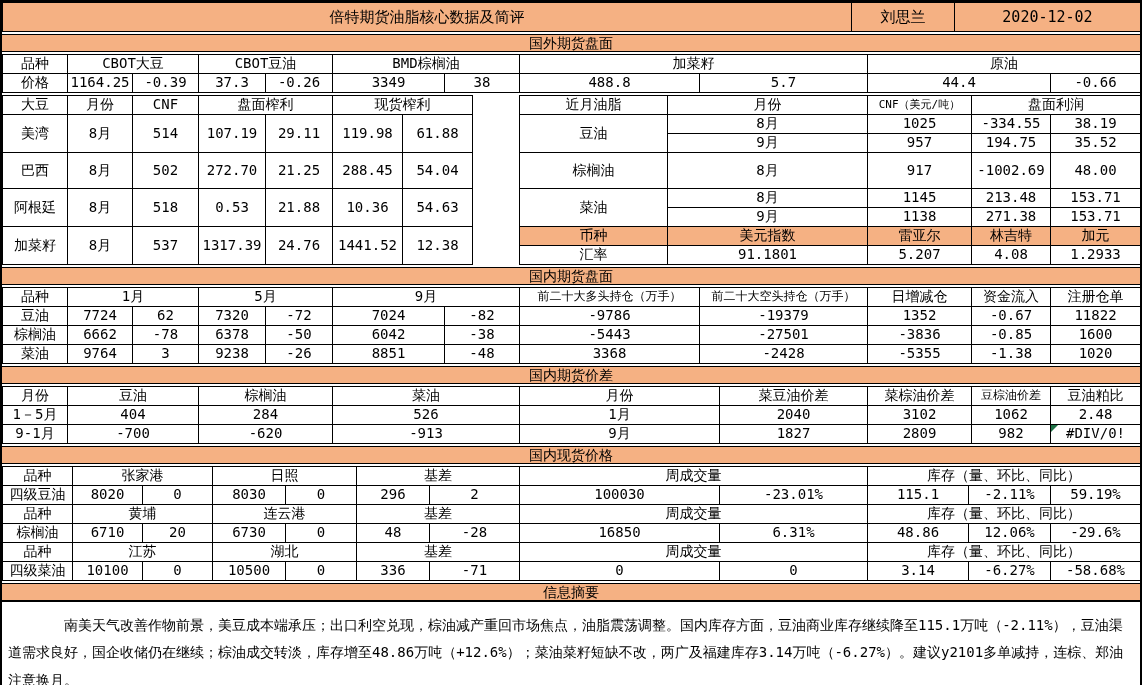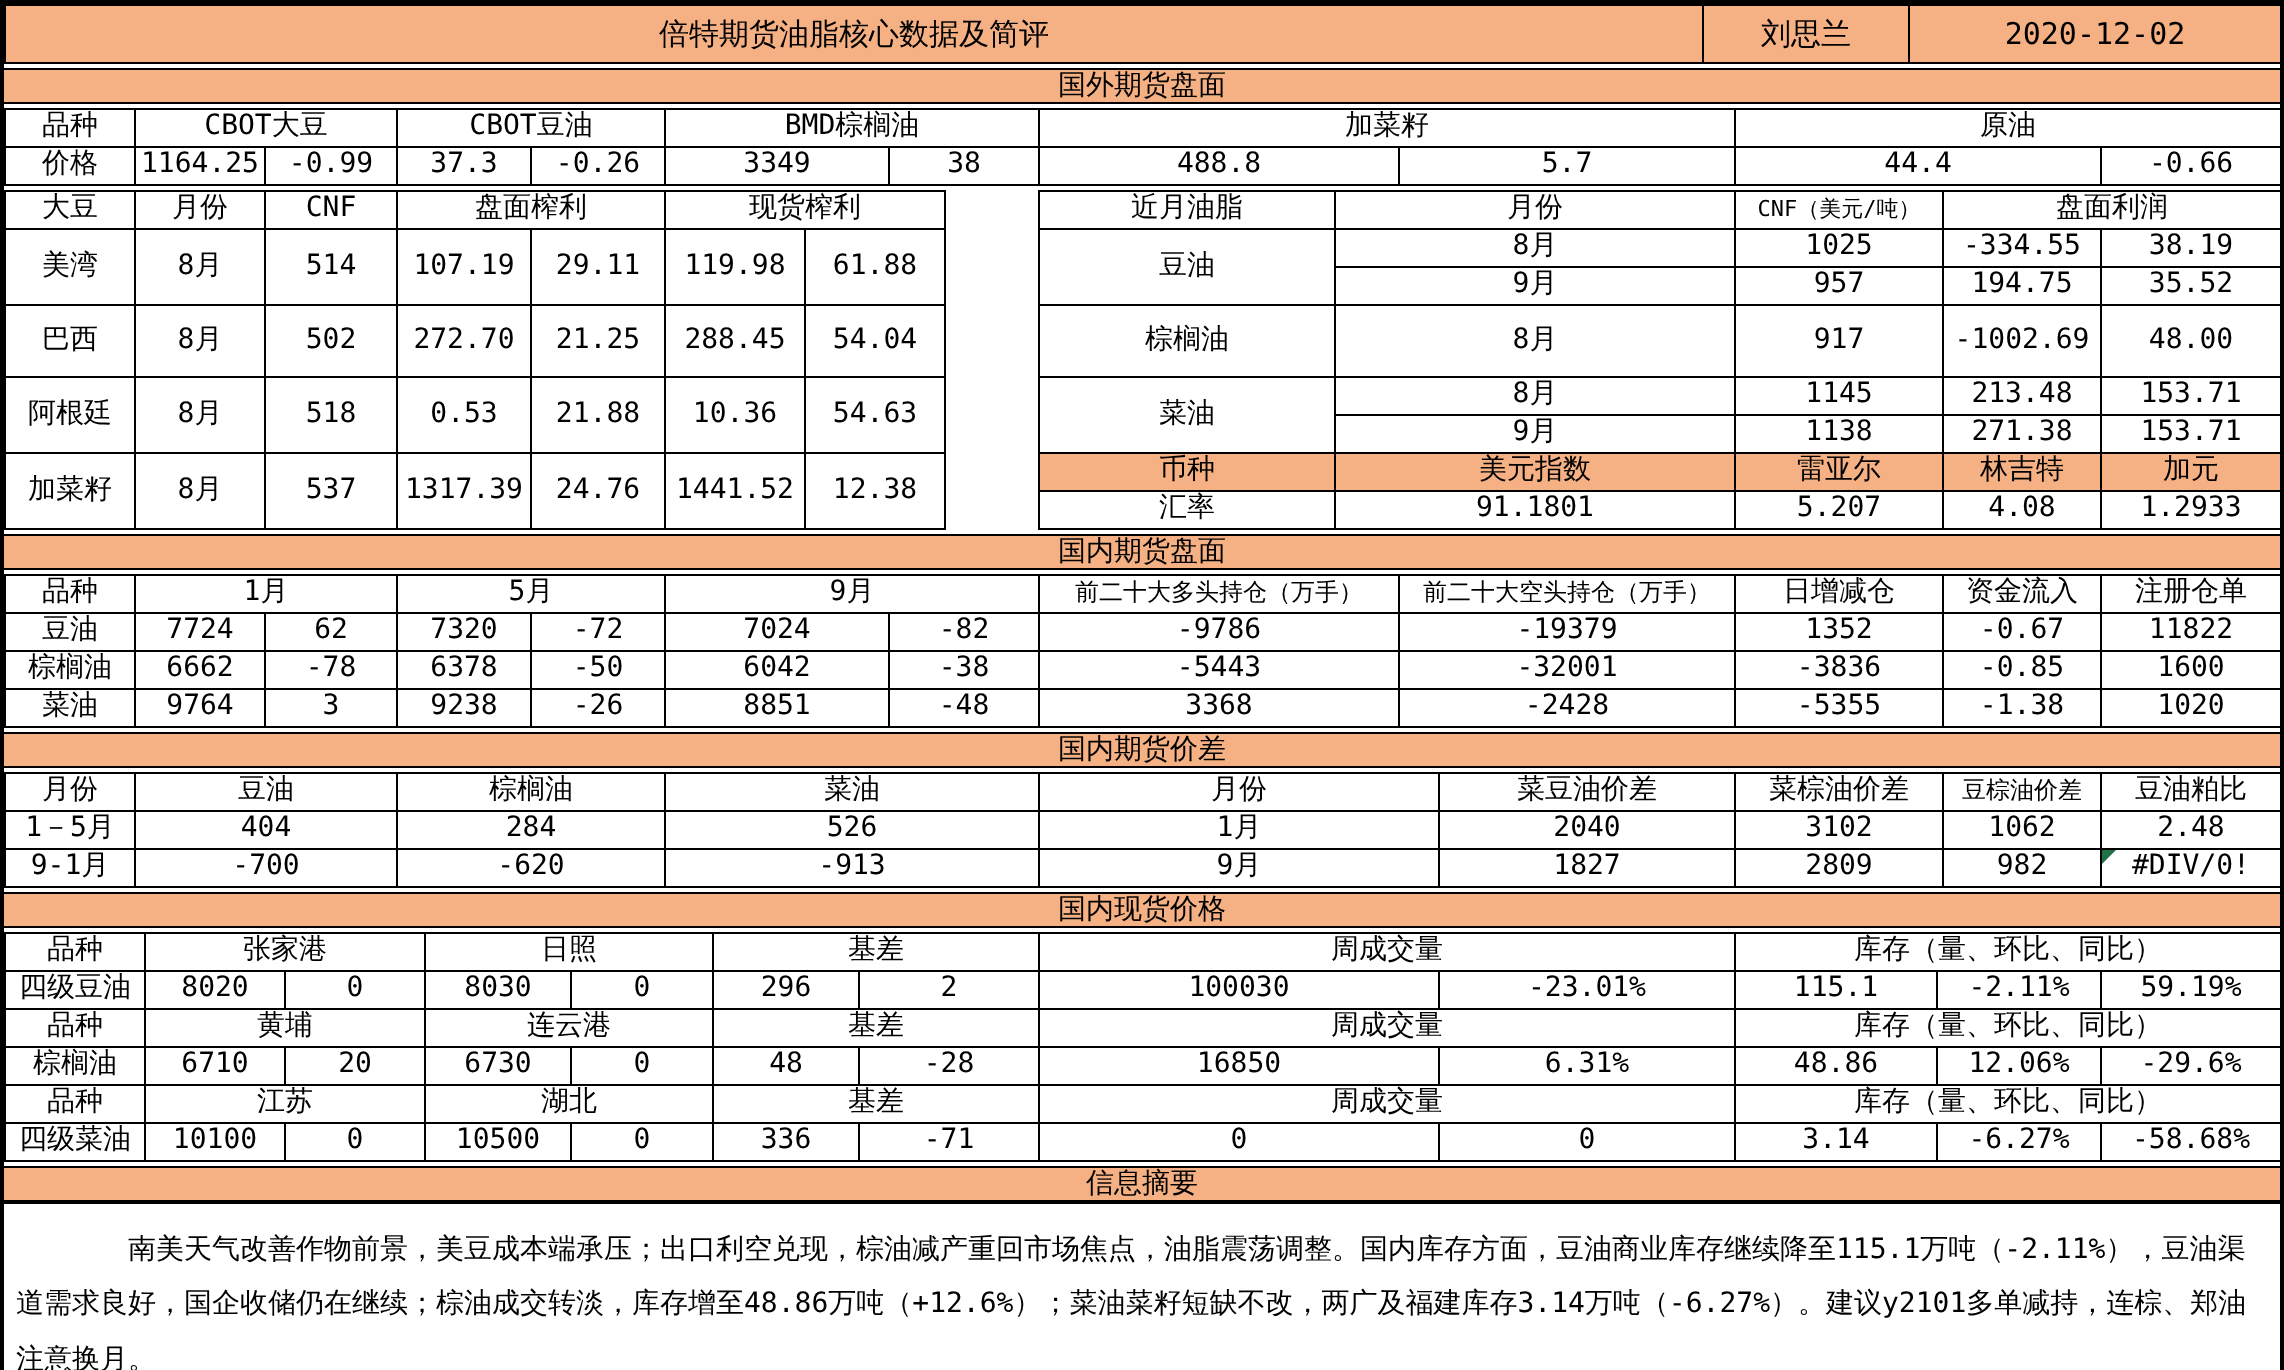--- a/index.html
+++ b/index.html
@@ -68,21 +68,21 @@
       <td>品种</td>
       <td colspan="2">CBOT大豆</td>
       <td colspan="2">CBOT豆油</td>
       <td colspan="2">BMD棕榈油</td>
       <td colspan="2">加菜籽</td>
       <td colspan="2">原油</td>
     </tr>
     <tr>
       <td>价格</td>
       <td>1164.25</td>
-      <td>-0.99</td>
+      <td>-0.39</td>
       <td>37.3</td>
       <td>-0.26</td>
       <td>3349</td>
       <td>38</td>
       <td>488.8</td>
       <td>5.7</td>
       <td>44.4</td>
       <td>-0.66</td>
     </tr>
   </tbody>
@@ -245,21 +245,21 @@
     </tr>
     <tr>
       <td>棕榈油</td>
       <td>6662</td>
       <td>-78</td>
       <td>6378</td>
       <td>-50</td>
       <td>6042</td>
       <td>-38</td>
       <td>-5443</td>
-      <td>-32001</td>
+      <td>-27501</td>
       <td>-3836</td>
       <td>-0.85</td>
       <td>1600</td>
     </tr>
     <tr>
       <td>菜油</td>
       <td>9764</td>
       <td>3</td>
       <td>9238</td>
       <td>-26</td>

